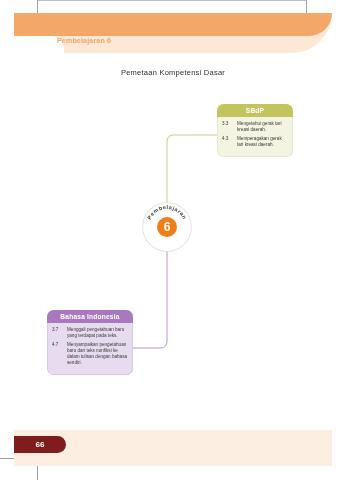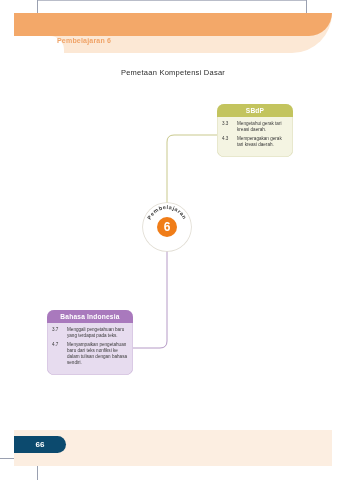--- a/index.html
+++ b/index.html
@@ -65,21 +65,21 @@
                border-radius:50%;background:#f07d18;}
   #badge .num{position:absolute;left:0;top:0;width:48px;height:48px;
               display:flex;align-items:center;justify-content:center;
               font-size:12px;font-weight:700;color:#ffffff;}
   #badge svg{position:absolute;left:0;top:0;}
 
   
   .folio-bg{position:absolute;left:14px;top:430px;width:318px;height:36px;
             background:#fceee1;}
   .folio{position:absolute;left:14px;top:436px;width:52px;height:17px;
-         background:#0c4a6e;border-top-right-radius:9px;border-bottom-right-radius:9px;
+         background:#7f1d1d;border-top-right-radius:9px;border-bottom-right-radius:9px;
          color:#ffffff;font-size:8px;font-weight:700;
          display:flex;align-items:center;justify-content:center;}
 </style>
 </head>
 <body>
 
 <div id="page">
 
   <div class="crop-line crop-top-h"></div>
   <div class="crop-line crop-v"></div>

